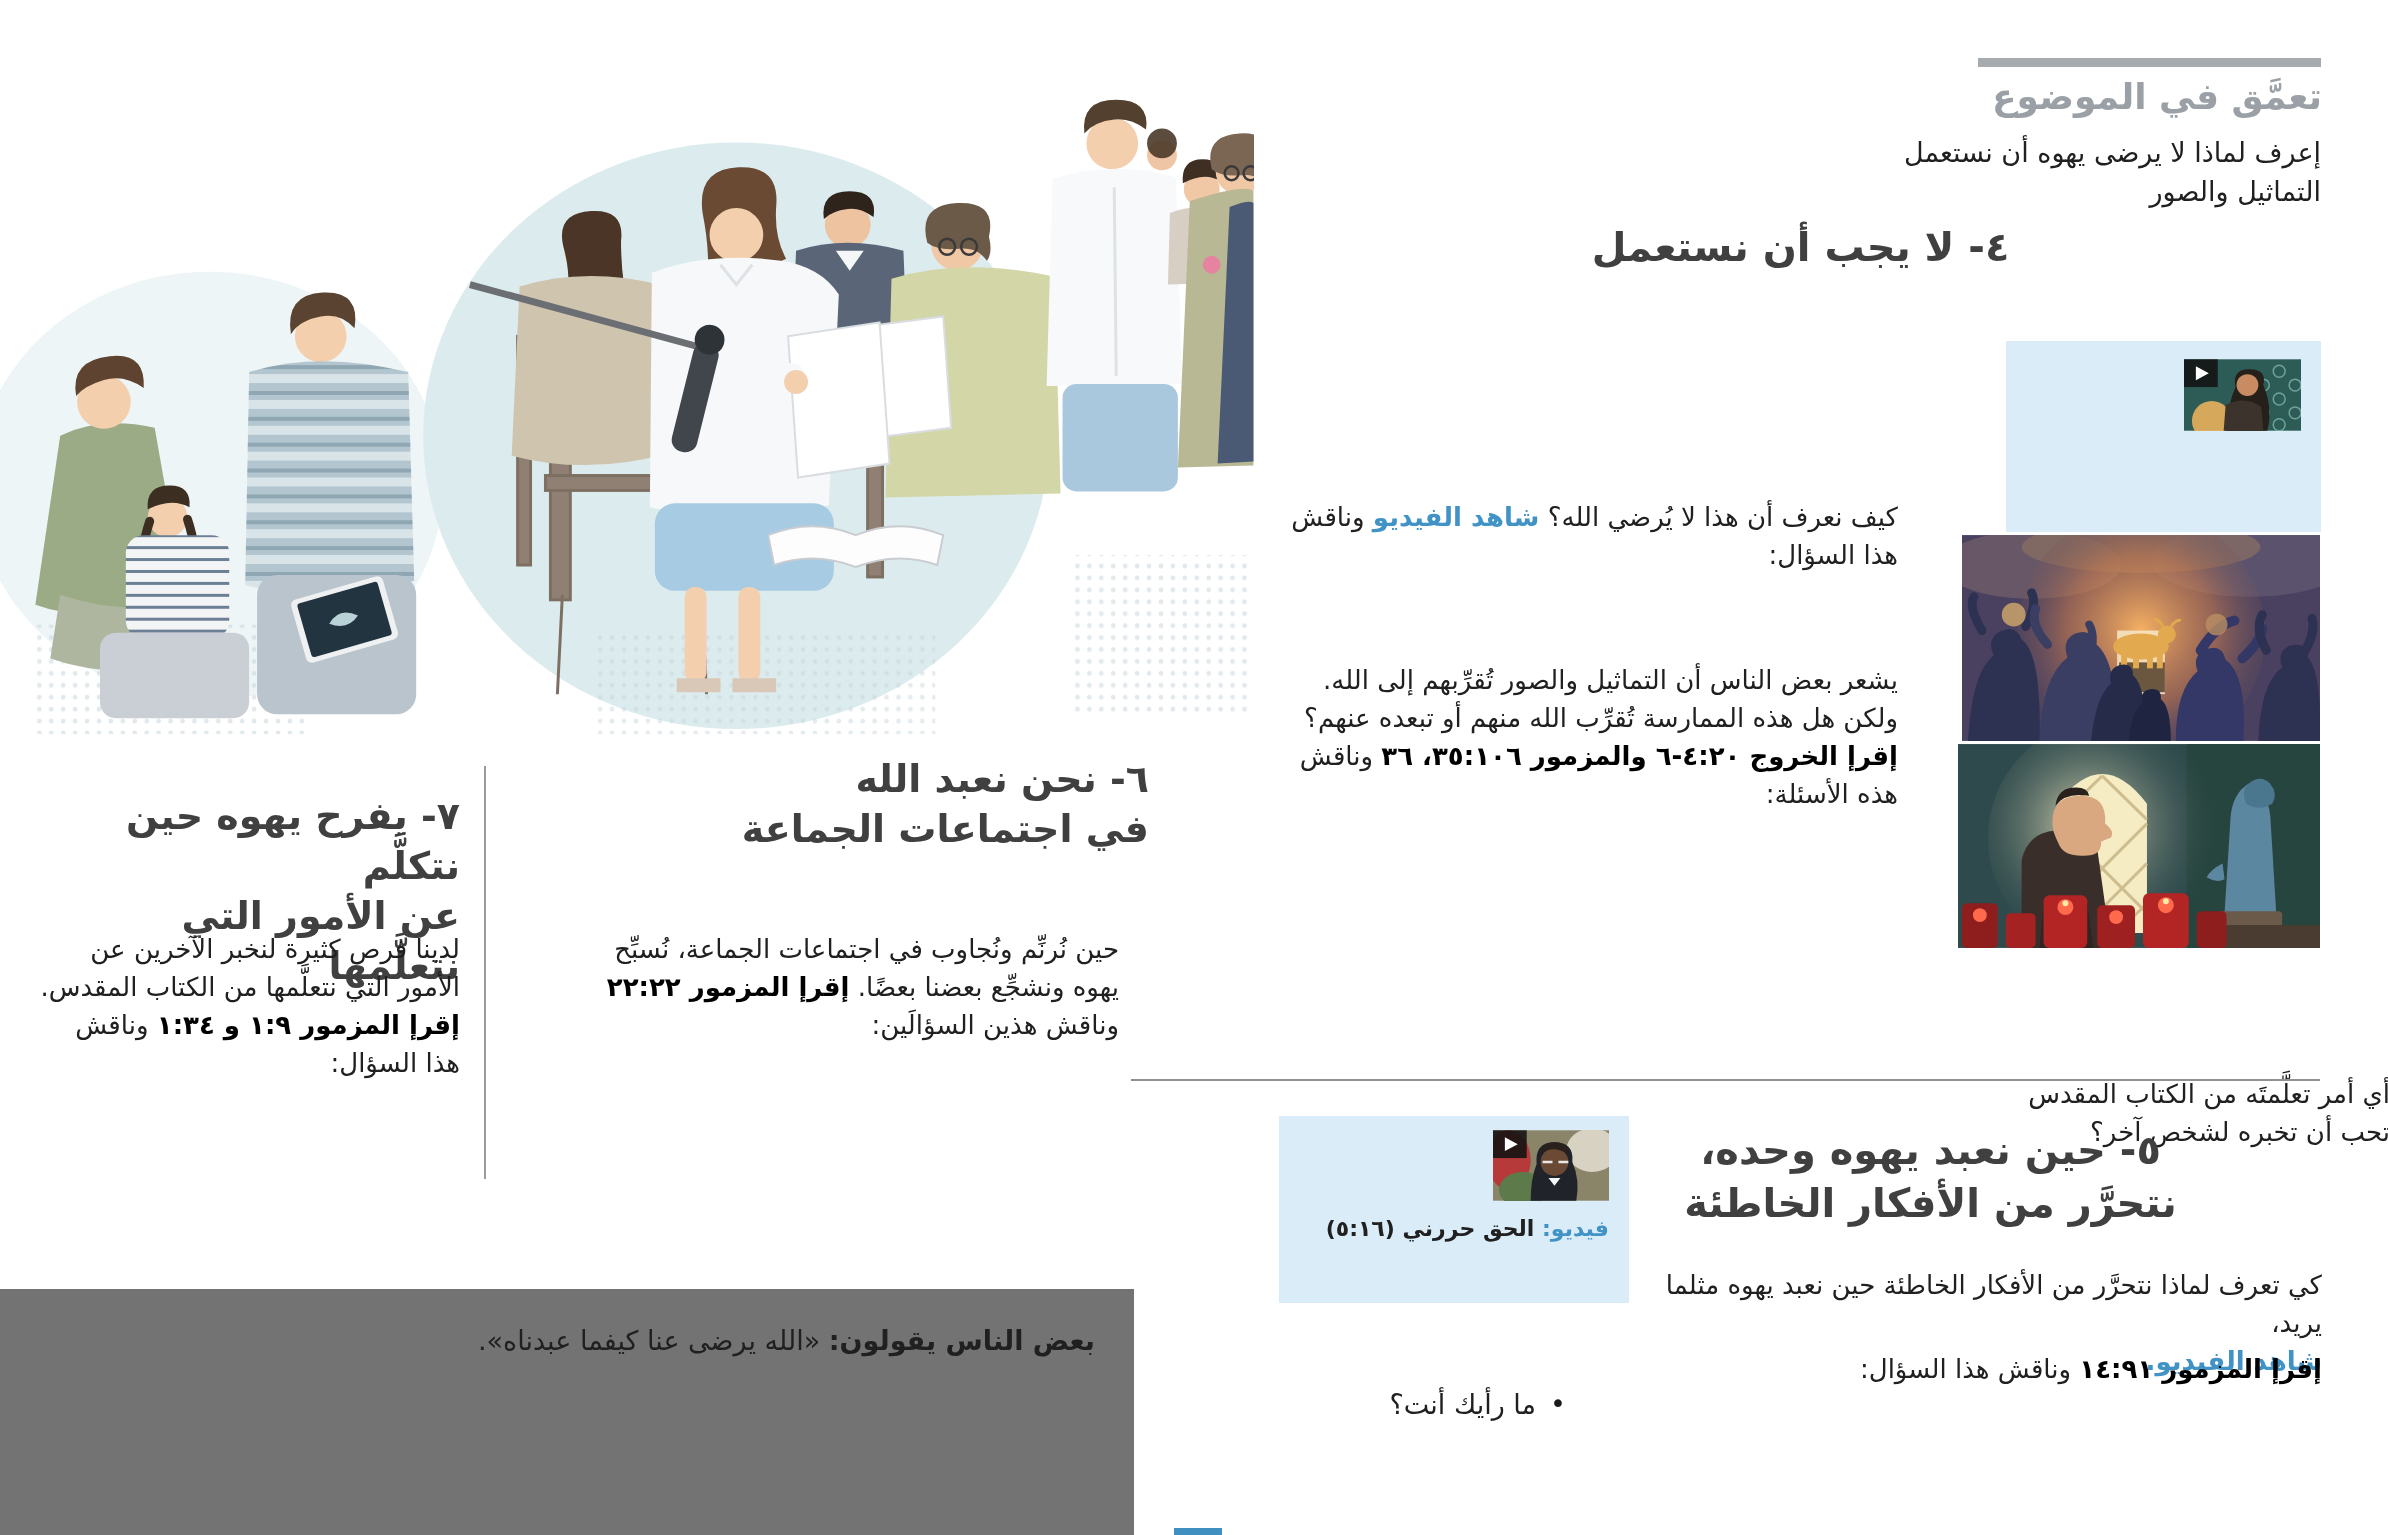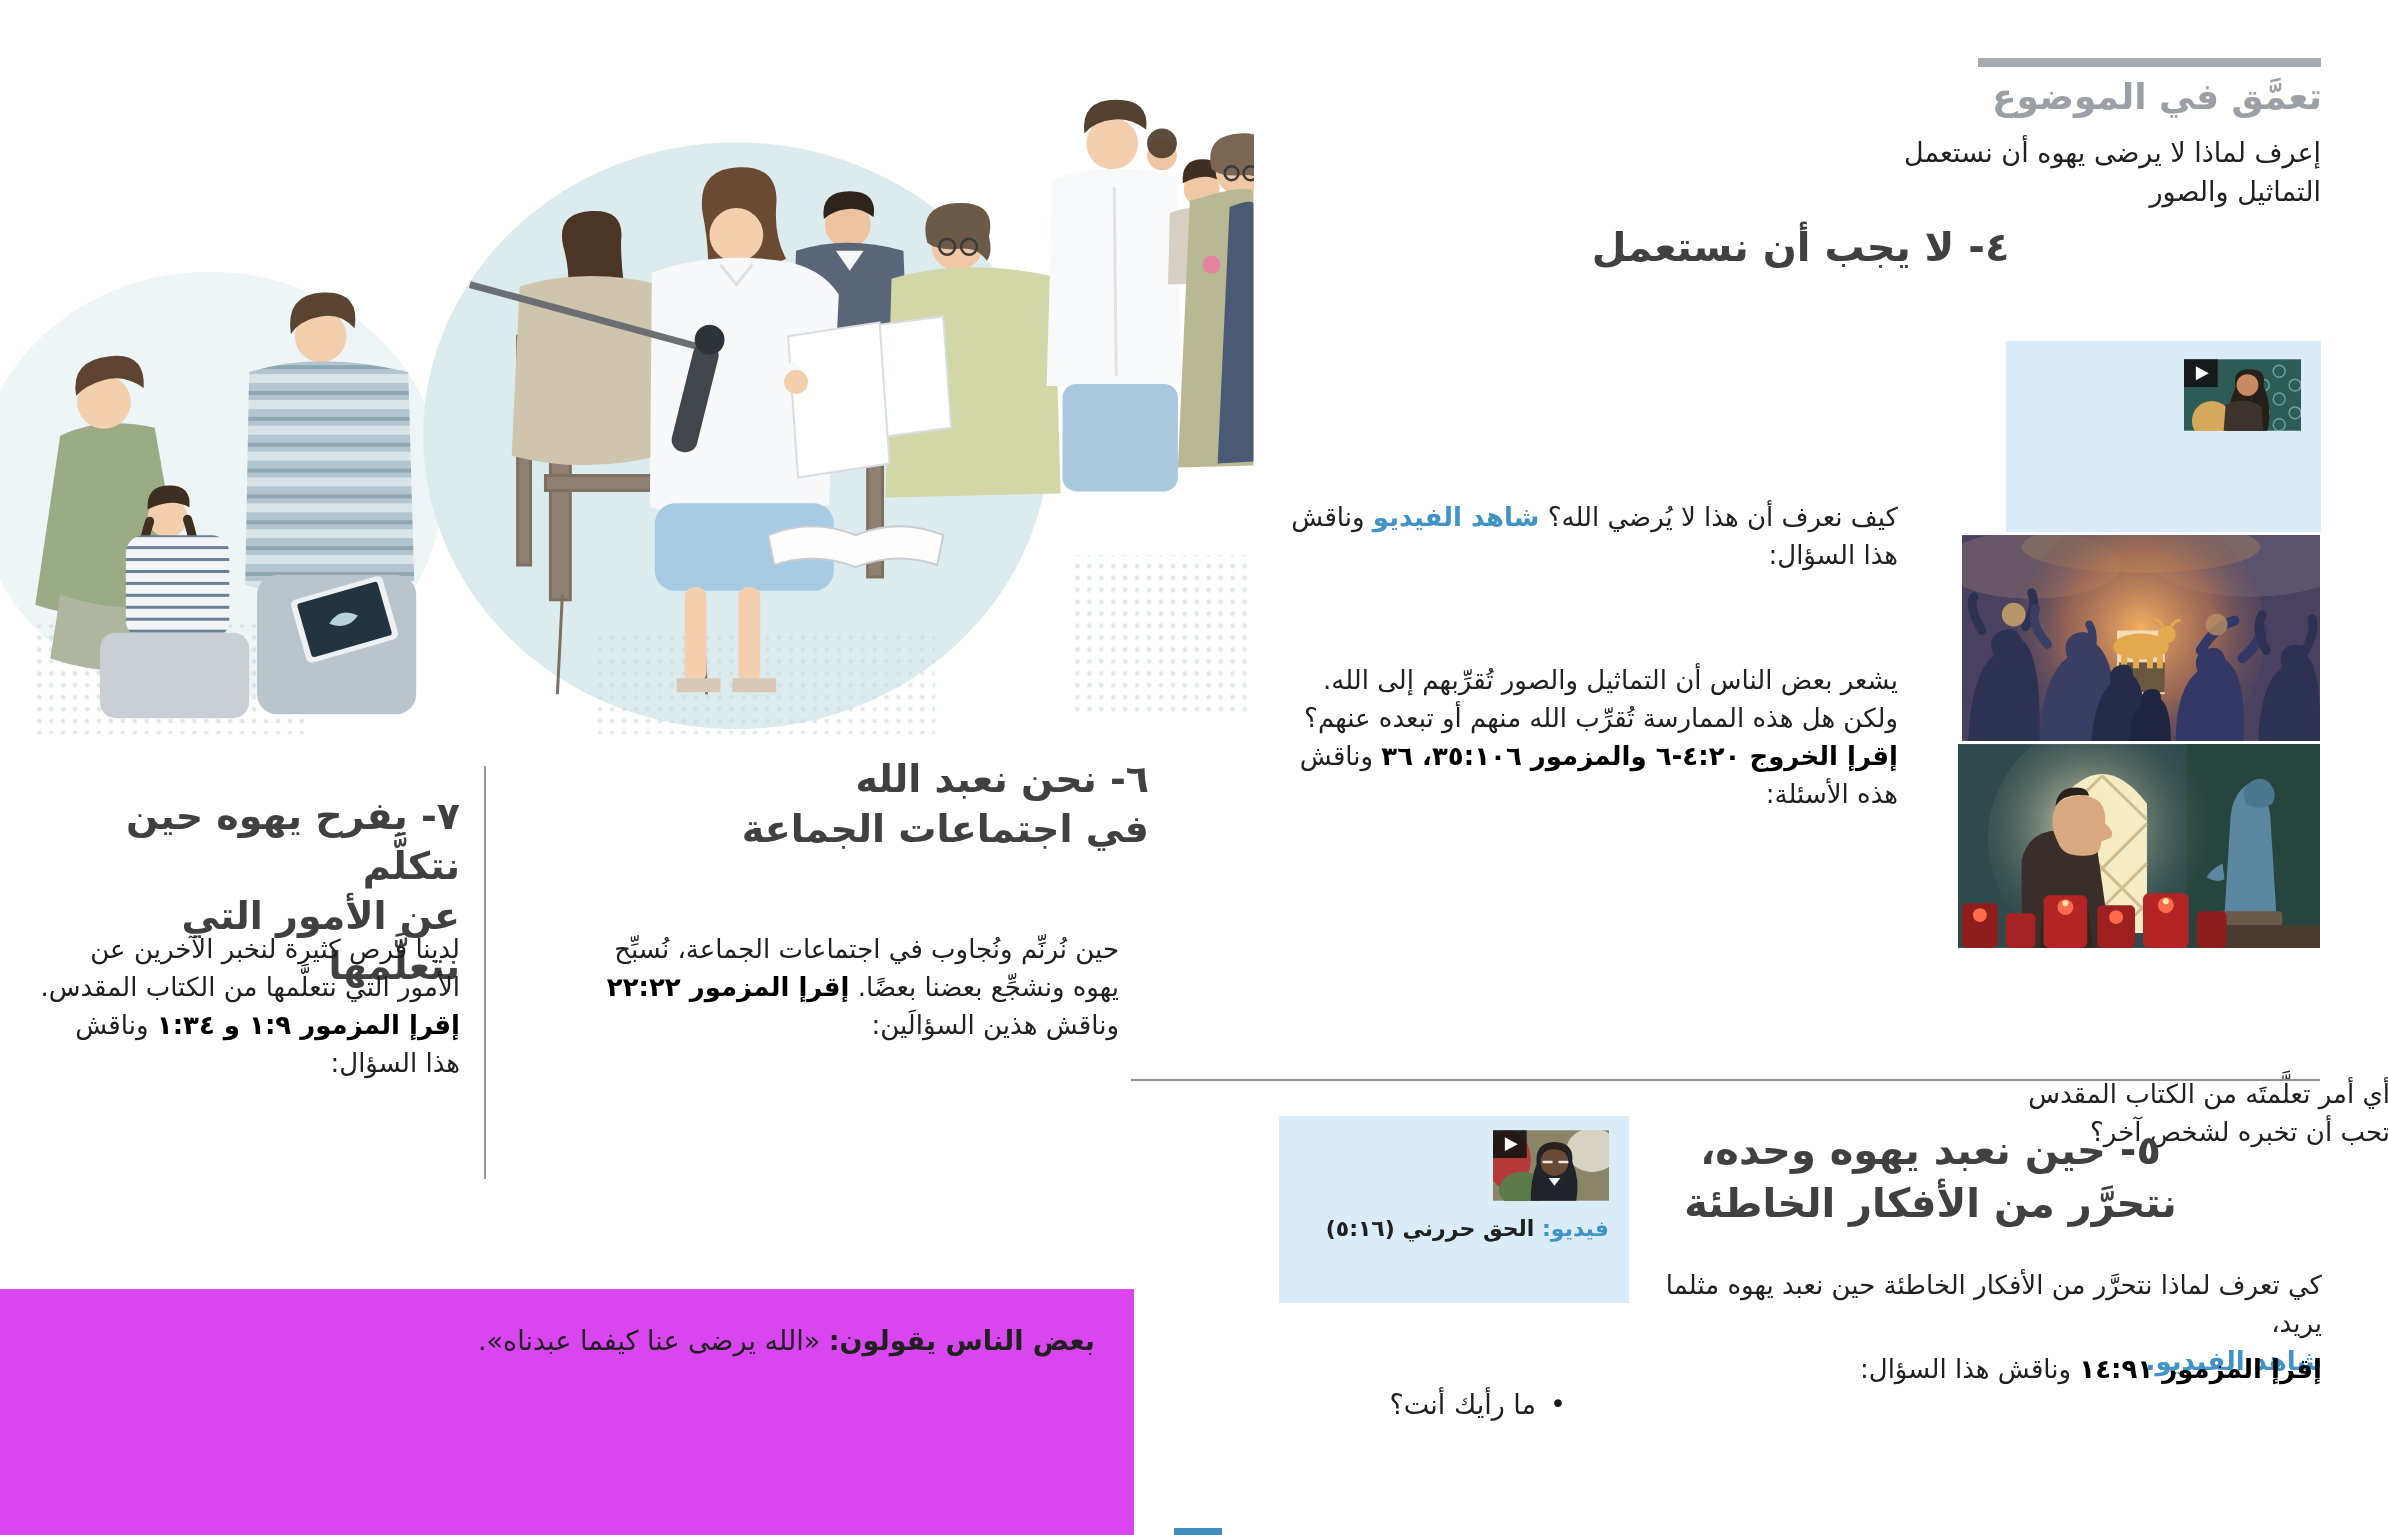--- a/index.html
+++ b/index.html
@@ -17,21 +17,21 @@
   .intro-t{font-size:27px;line-height:39px;}
   .ref{color:#000000;font-weight:bold;}
   .blue{color:#4193c6;font-weight:bold;}
   .bullet{position:relative;padding-right:36px;}
   .bullet::before{content:"•";position:absolute;right:6px;top:-1px;color:#1b1b1b;}
   .vbox{background:#d9ecf8;}
   .cap{font-size:22px;line-height:30px;font-weight:bold;}
   .grayhdr{color:#9aa0a6;font-weight:bold;font-size:36px;letter-spacing:1.5px;}
   .hrule{background:#8e9296;height:2px;}
   .vrule{background:#9a9a9a;width:2px;}
-  .saysbox{background:#d946ef;}
+  .saysbox{background:#737373;}
   svg{display:block;}
 </style>
 </head>
 <body>
 
 <div class="abs" style="left:0;top:38px;width:1254px;height:706px;">
 <svg viewBox="0 0 1260 710" width="1254" height="706">
   <defs>
     <pattern id="dots" width="12" height="12" patternUnits="userSpaceOnUse">
       <circle cx="3" cy="3" r="2.4" fill="#c3d2da"></circle>

